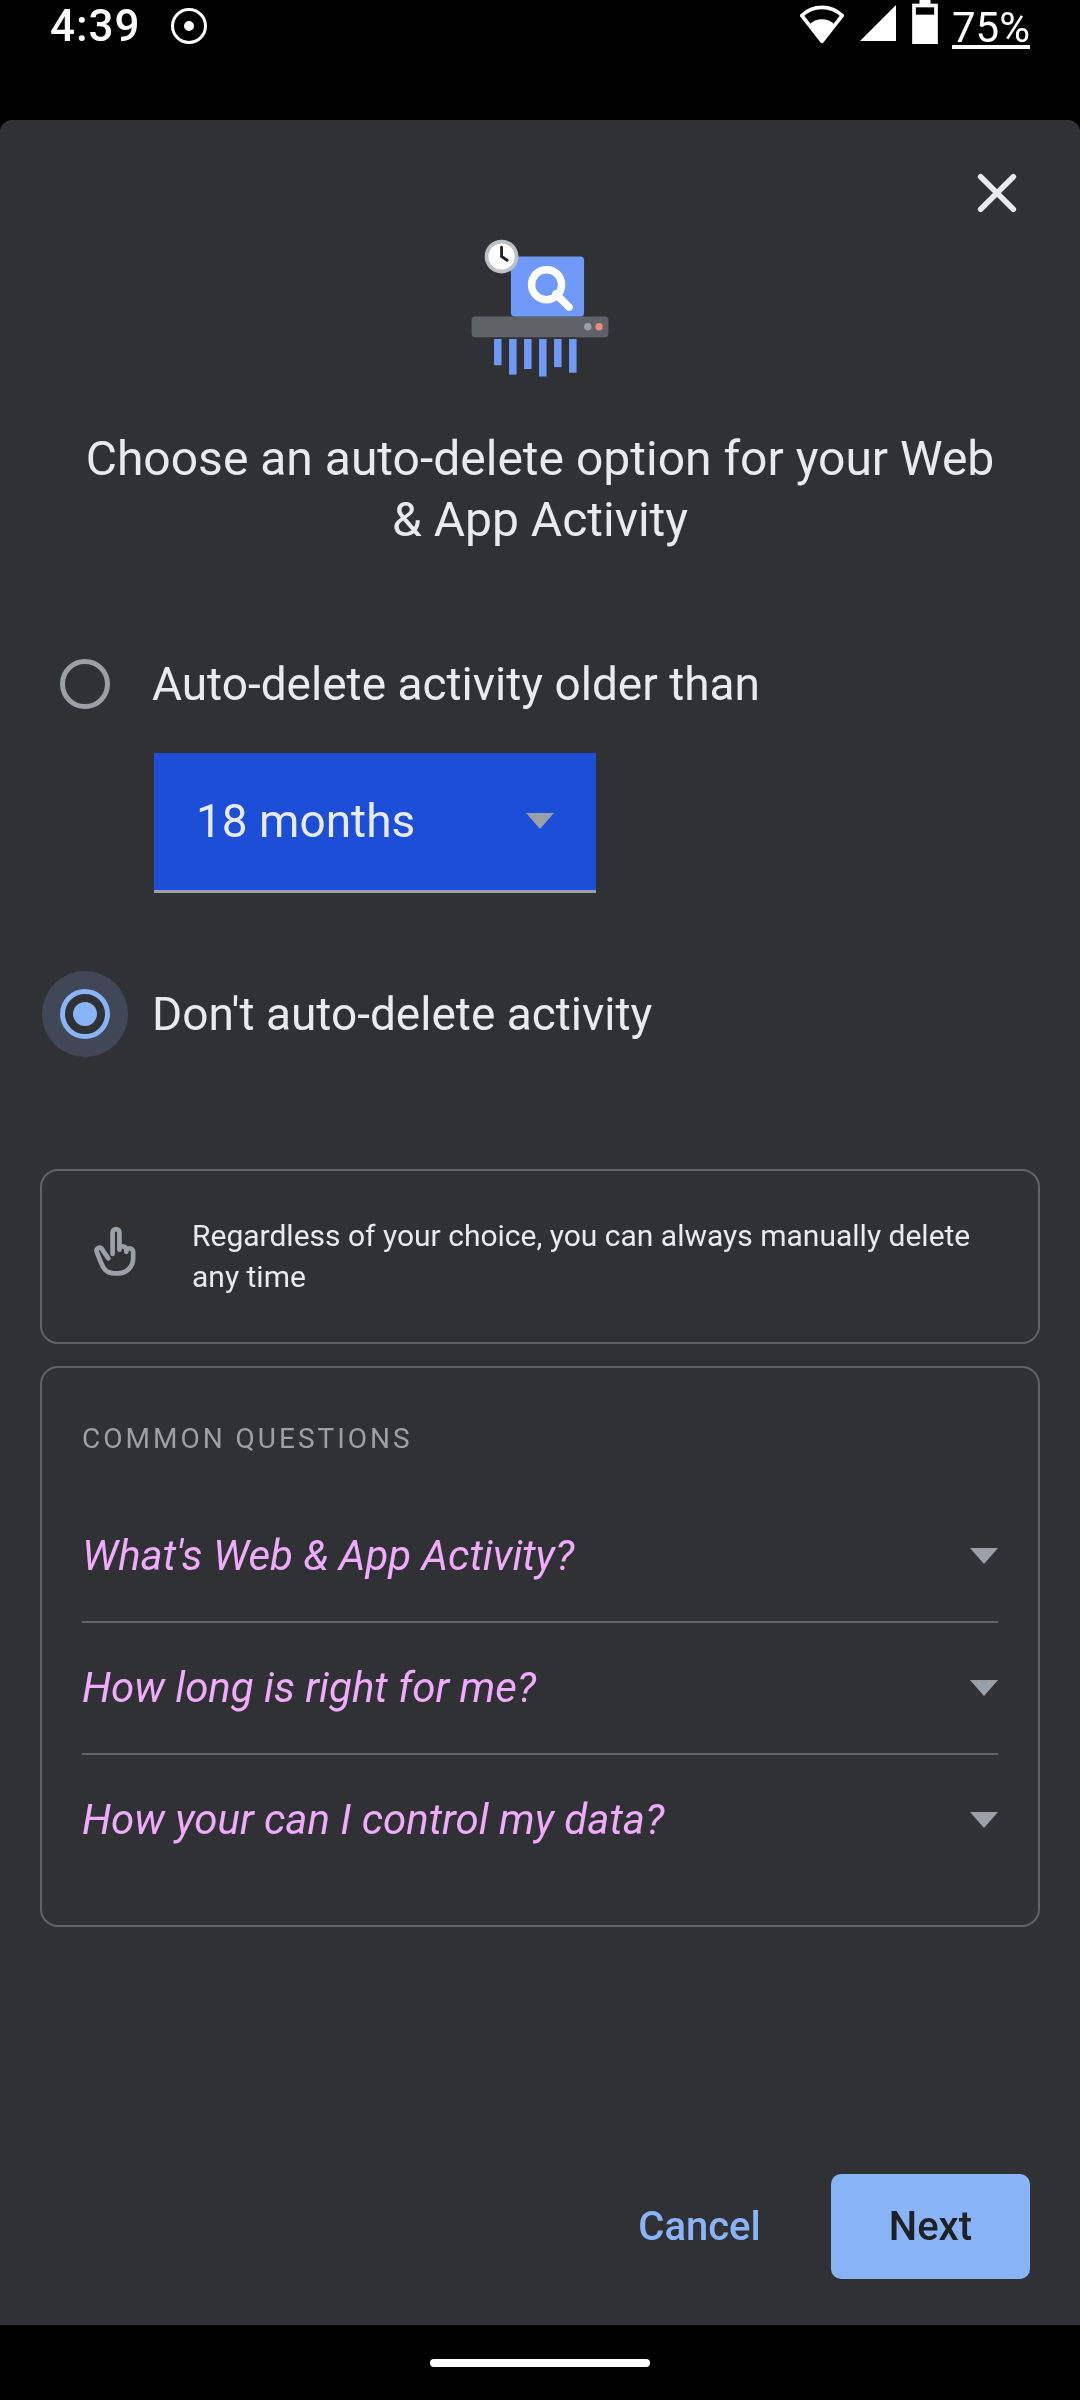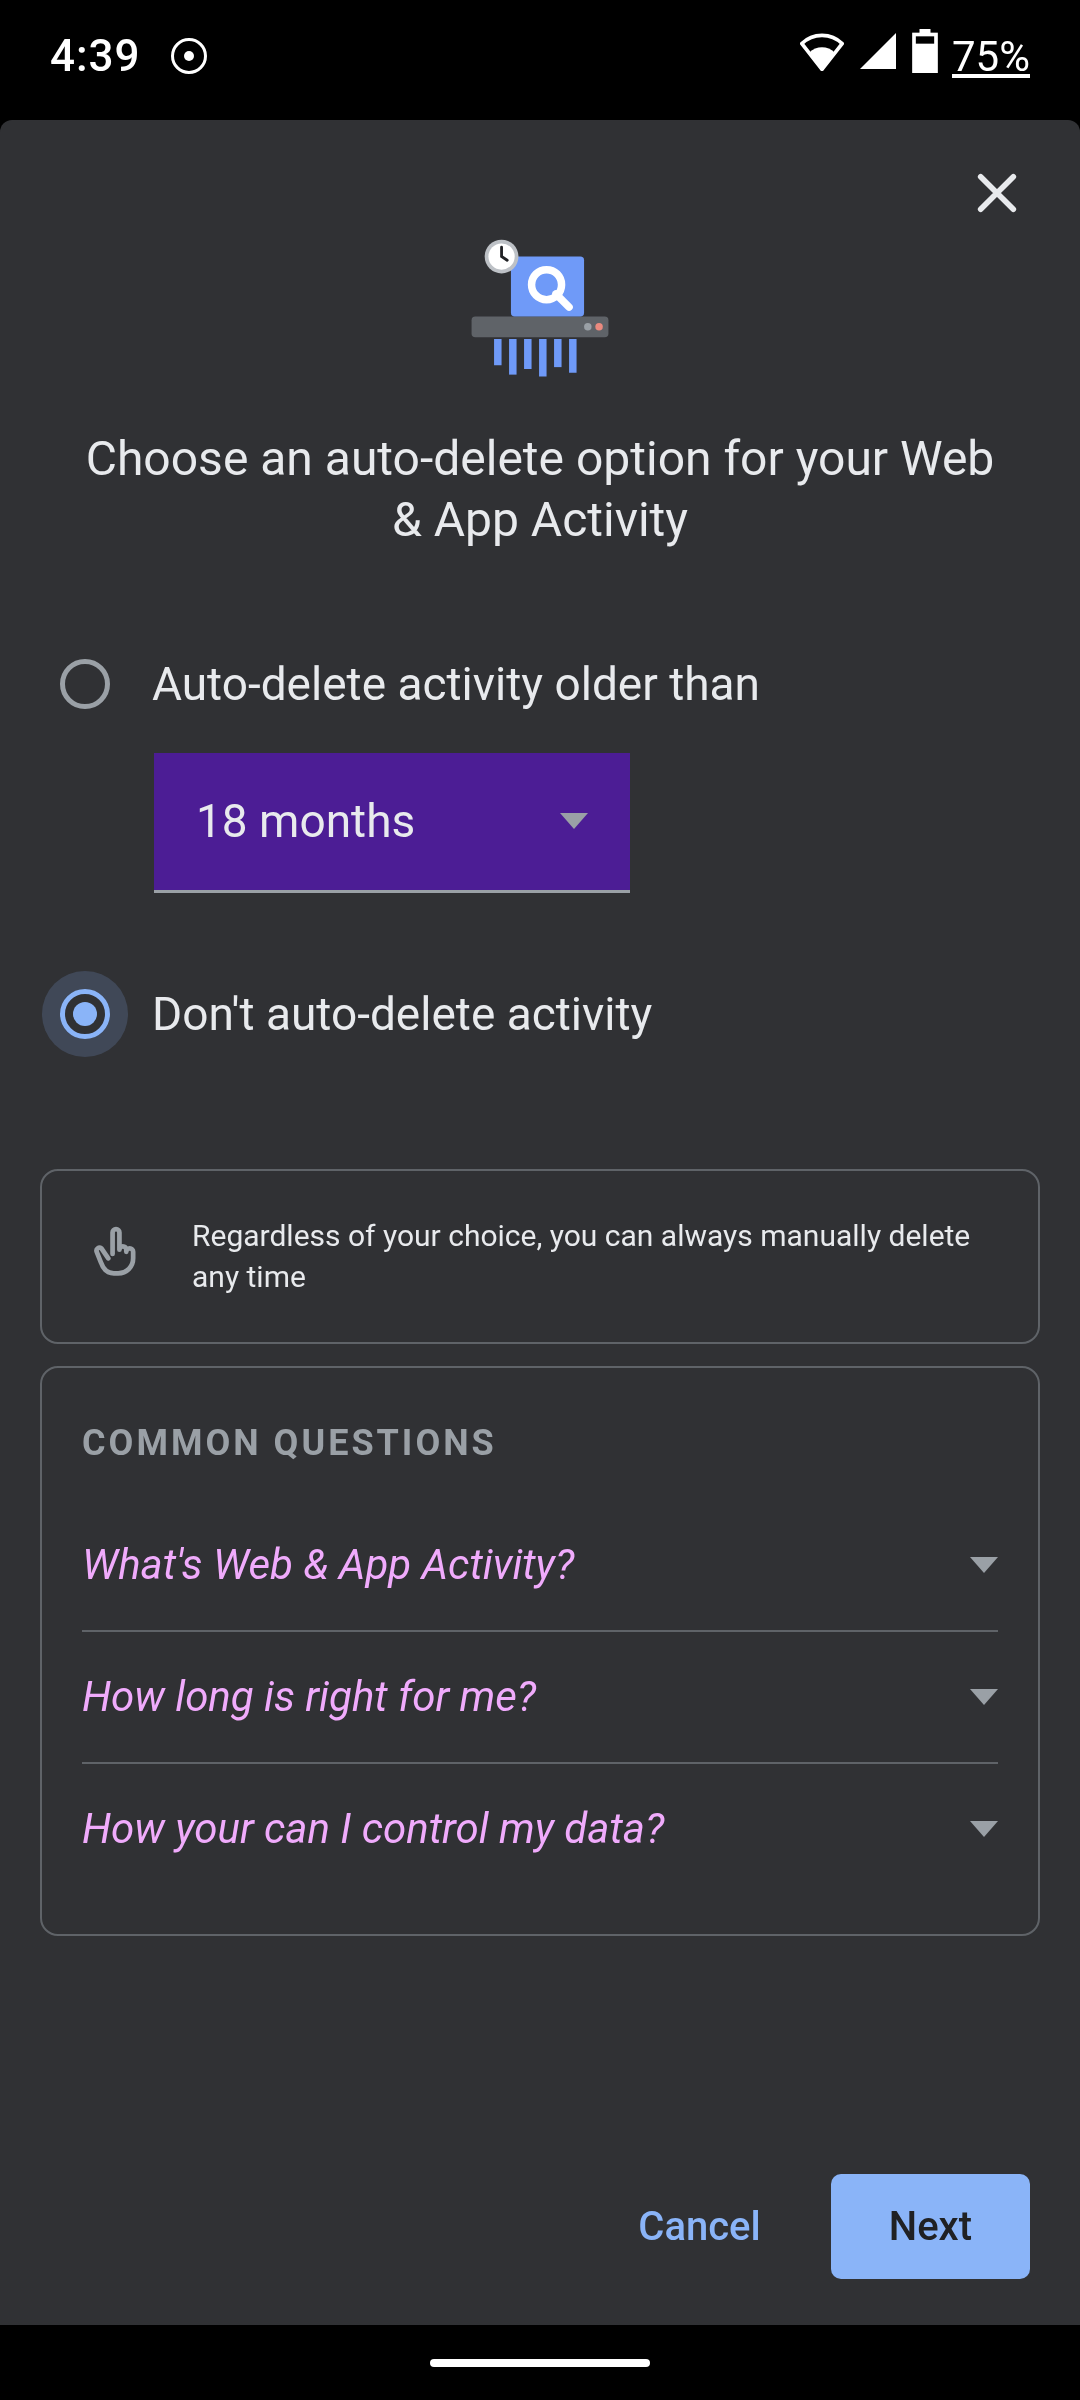--- a/index.html
+++ b/index.html
@@ -8,21 +8,21 @@
     background: #000;
     font-family: Roboto, "Helvetica Neue", Arial, sans-serif;
     color: #e8eaed;
     -webkit-font-smoothing: antialiased;
   }
 
   
   .status-bar {
     height: 112px;
     display: flex;
-    align-items: center;
+    align-items: flex-start;
     padding: 0 50px;
     font-size: 44px;
     color: #fff;
   }
   .status-left { display: flex; align-items: center; gap: 30px; }
   .status-right { margin-left: auto; display: flex; align-items: center; gap: 14px; }
   .status-time { font-weight: 500; letter-spacing: 1px; }
   .status-circle-dot {
     width: 36px; height: 36px; border: 3px solid #fff; border-radius: 50%;
     display: flex; align-items: center; justify-content: center;
@@ -74,23 +74,23 @@
     box-shadow: 0 0 0 18px rgba(138,180,248,0.18);
     border-color: #8ab4f8;
   }
   .radio.selected-halo::after {
     content:""; width: 24px; height:24px; background:#8ab4f8; border-radius:50%;
   }
   .opt-label { font-size: 46px; color:#e8eaed; font-weight:400; }
 
   .select-box {
     margin: 34px 0 0 94px;
-    width: 476px;
+    width: 442px;
     height: 140px;
-    background: #4c1d95;
+    background: #1d4ed8;
     border-bottom: 3px solid #9aa0a6;
     display:flex; align-items:center; justify-content:space-between;
     padding: 0 42px;
     cursor:pointer;
   }
   .select-value { font-size: 46px; color:#e8eaed; }
   .caret-down {
     width: 0; height: 0;
     border-left: 14px solid transparent;
     border-right: 14px solid transparent;
@@ -110,24 +110,24 @@
   .touch-icon { flex-shrink:0; }
   .info-text { font-size: 30px; color:#e8eaed; line-height:1.38; }
 
   .faq-card {
     margin: 22px 40px 0 40px;
     border: 2px solid #5f6368;
     border-radius: 18px;
     padding: 54px 40px 40px 40px;
   }
   .faq-heading {
-    font-size: 36px;
+    font-size: 28px;
     letter-spacing: 3px;
     color: #9aa0a6;
-    font-weight: 700;
+    font-weight: 400;
     margin-bottom: 36px;
   }
   .faq-item {
     display:flex; align-items:center; justify-content:space-between;
     height: 130px;
     font-size: 42px;
     color:#f0abfc;
     cursor:pointer;
     font-style:italic;
   }

